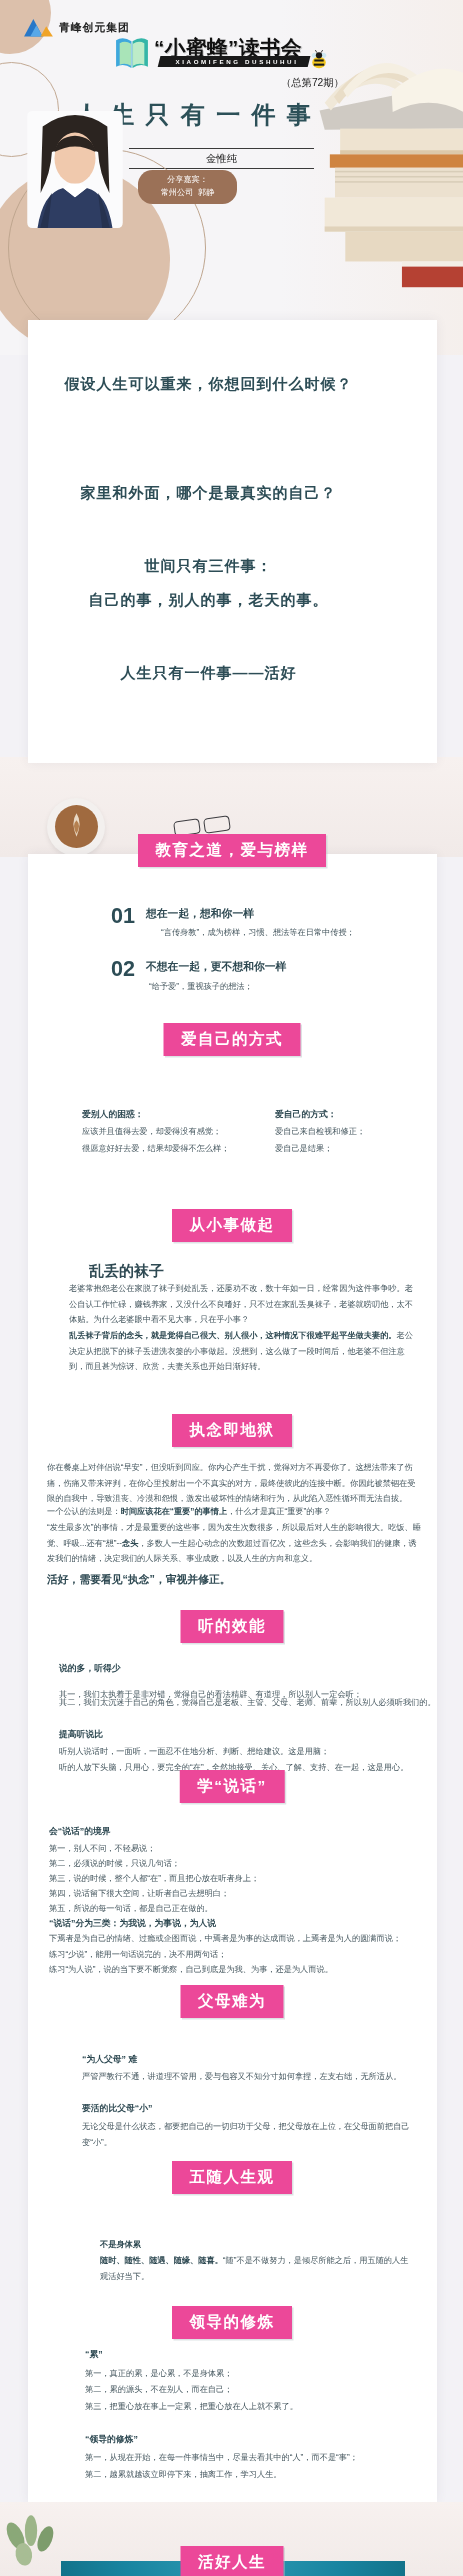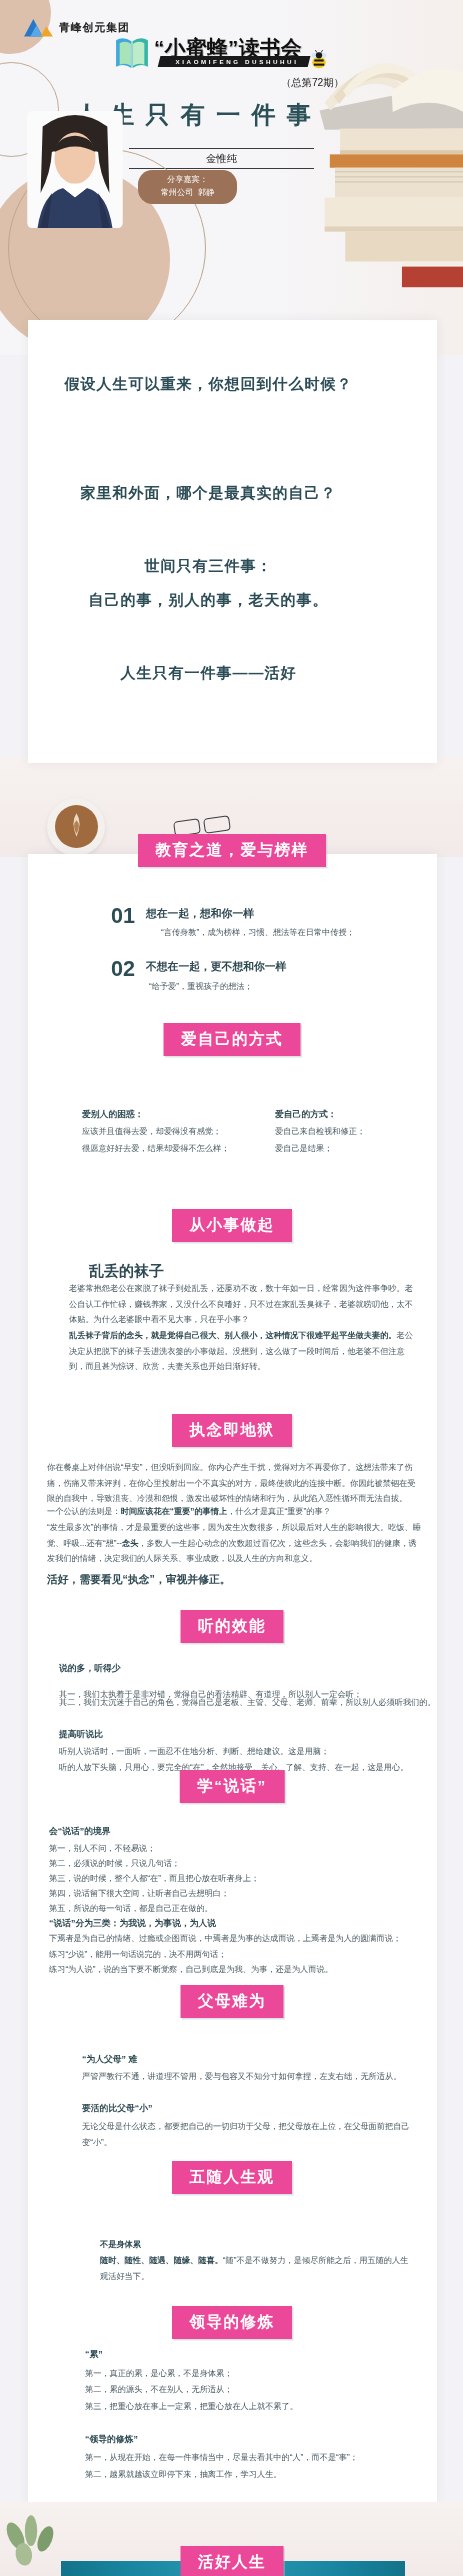--- a/index.html
+++ b/index.html
@@ -196,21 +196,21 @@
 
   <div class="hdr" style="top:2161px;">五随人生观</div>
   <div class="tb" style="left:100px;top:2237px;font-size:8.2px;">不是身体累</div>
   <div class="t" style="left:100px;top:2253px;width:309px;">
     <b style="color:#2f4a53;margin-top:44px;">随时、随性、随遇、随缘、随喜。</b><span>“随”不是不做努力，是倾尽所能之后，用五随的人生观活好当下。</span>
   </div>
 
   <div class="hdr" style="top:2306px;">领导的修炼</div>
   <div class="tb" style="left:85px;top:2347px;">“累”</div>
   <div class="t" style="left:85px;top:2366px;">第一，真正的累，是心累，不是身体累；</div>
-  <div class="t" style="left:85px;top:2382px;">第二，累的源头，不在别人，无所适从；</div>
+  <div class="t" style="left:85px;top:2382px;">第二，累的源头，不在别人，而在自己；</div>
   <div class="t" style="left:85px;top:2399px;">第三，把重心放在事上一定累，把重心放在人上就不累了。</div>
   <div class="tb" style="left:85px;top:2432px;">“领导的修炼”</div>
   <div class="t" style="left:85px;top:2450px;">第一，从现在开始，在每一件事情当中，尽量去看其中的“人”，而不是“事”；</div>
   <div class="t" style="left:85px;top:2467px;">第二，越累就越该立即停下来，抽离工作，学习人生。</div>
 
   <div class="deco-band" style="top:2502px;height:77px;"></div>
   <svg class="abs" style="left:0;top:2505px" width="62" height="77" viewBox="0 0 120 150">
     <ellipse cx="30" cy="60" rx="14" ry="28" fill="#8aa878" transform="rotate(-25 30 60)"></ellipse>
     <ellipse cx="60" cy="50" rx="12" ry="30" fill="#9cb588"></ellipse>
     <ellipse cx="88" cy="66" rx="13" ry="26" fill="#7d9c6c" transform="rotate(22 88 66)"></ellipse>

